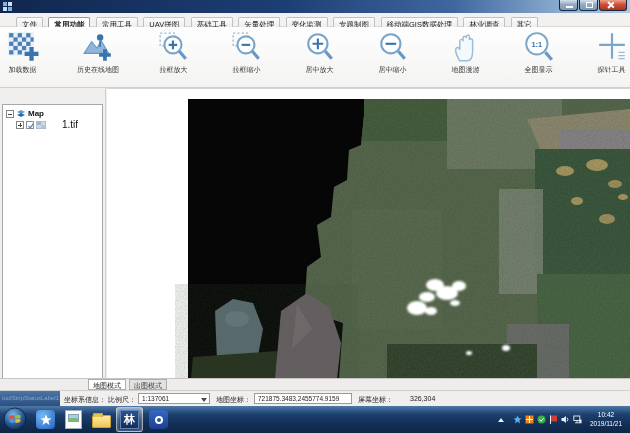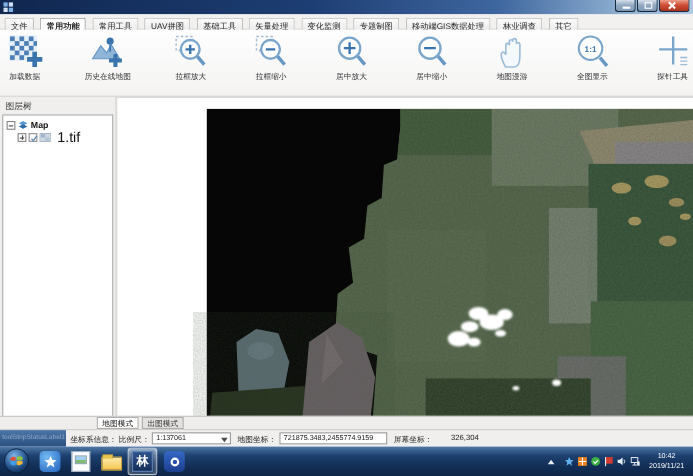--- a/index.html
+++ b/index.html
@@ -15,21 +15,21 @@
     border-radius:0 0 3px 3px; background:linear-gradient(#d5e0ec,#94aac2 45%,#7e99b6);
     position:relative; cursor:pointer; }
   .winbtn.close { width:28px; background:linear-gradient(#eda08c,#d14f36 45%,#a93220); }
   .glyph-min { position:absolute; left:6px; top:6px; width:7px; height:2px; background:#fff; }
   .glyph-max { position:absolute; left:6px; top:2px; width:7px; height:6px; border:1px solid #fff; }
   .glyph-x1,.glyph-x2 { position:absolute; left:10px; top:1px; width:1.5px; height:8px; background:#fff; }
   .glyph-x1 { transform:rotate(45deg);} .glyph-x2 { transform:rotate(-45deg);}
 
   
   .tabbar { position:absolute; top:13px; left:0; right:0; height:14px; background:#f2f1f0;
-    border-bottom:1px solid #d8d7d6; padding-left:4px; white-space:nowrap; }
+    border-bottom:1px solid #d8d7d6; padding-left:16px; white-space:nowrap; }
   .tab { display:inline-block; height:14px; line-height:13px; padding:0 5px; font-size:7.5px;
     color:#222; border:1px solid #c2c1c0; border-bottom:none; border-radius:2px 2px 0 0;
     background:linear-gradient(#fbfbfb,#e9e8e7); margin-right:1px; cursor:pointer; }
   .tab.active { background:#fff; font-weight:bold; border-color:#9a9a9a; }
 
   
   .ribbon { position:absolute; top:27px; left:0; right:0; height:61px;
     background:linear-gradient(#fefefe,#f4f3f2); border-bottom:1px solid #d0cfce;
     display:flex; padding:2px 0 0 4px;gap:36px; }
   .tool { width:44px; display:flex; flex-direction:column; align-items:center; padding-top:2px; cursor:pointer; }
@@ -44,21 +44,21 @@
     background:#fff; border:1px solid #a8a8a8; padding:3px 0 0 3px; }
   .tree-row { display:flex; align-items:center; height:11px; }
   .tree-row.child { padding-left:10px; }
   .expander { width:8px; height:8px; border:1px solid #848484; background:#fff; position:relative; flex:0 0 8px; }
   .expander::before { content:""; position:absolute; left:1px; top:3px; width:4px; height:1px; background:#444; }
   .expander.plus::after { content:""; position:absolute; left:2.5px; top:1.5px; width:1px; height:4px; background:#444; }
   .chk { width:8px; height:8px; border:1px solid #8e8e8e; background:#fff; margin-left:2px; position:relative; flex:0 0 8px; }
   .chk svg { position:absolute; left:0; top:0; }
   .tree-ic { margin-left:2px; flex:0 0 auto; }
   .tree-label-root { font-size:8px; font-weight:bold; color:#111; margin-left:2px; }
-  .tree-label { font-size:13px; color:#111; margin-left:6px; }
+  .tree-label { font-size:10px; color:#111; margin-left:16px; }
 
   
   .map-canvas { position:absolute; top:88px; left:107px; width:523px; height:290px;
     background:#fff; border-top:1px solid #d5d4d3; }
   .map-canvas svg.raster { position:absolute; left:0; top:0; width:523px; height:290px; }
 
   
   .viewtabs { position:absolute; top:378px; left:0; right:0; height:12px; background:#eeedec;
     border-top:1px solid #c6c5c4; }
   .vtab { position:absolute; top:0; height:11px; line-height:11px; padding:0 4px; font-size:7px;
@@ -241,21 +241,20 @@
       <svg viewBox="0 0 30 30">
         <path d="M15 2v24M3 13h24" stroke="#7aa6cc" stroke-width="2" fill="none"></path>
         <path d="M21 20h6M21 23h6M21 26h6" stroke="#9dbcd8" stroke-width="1.2" fill="none"></path>
       </svg>
       <span class="lbl">探针工具</span>
     </div>
 
   </div>
 
   <div class="layer-panel">
-    <div class="layer-title">图层树</div>
     <div class="tree-box">
       <div class="tree-row">
         <span class="expander"></span>
         <svg class="tree-ic" width="10" height="9" viewBox="0 0 10 9">
           <polygon points="1,3 5,1 9,3 5,5" fill="#5b9bd5"></polygon>
           <polygon points="1,6 5,4 9,6 5,8" fill="#2e6da4"></polygon>
         </svg>
         <span class="tree-label-root">Map</span>
       </div>
       <div class="tree-row child">

